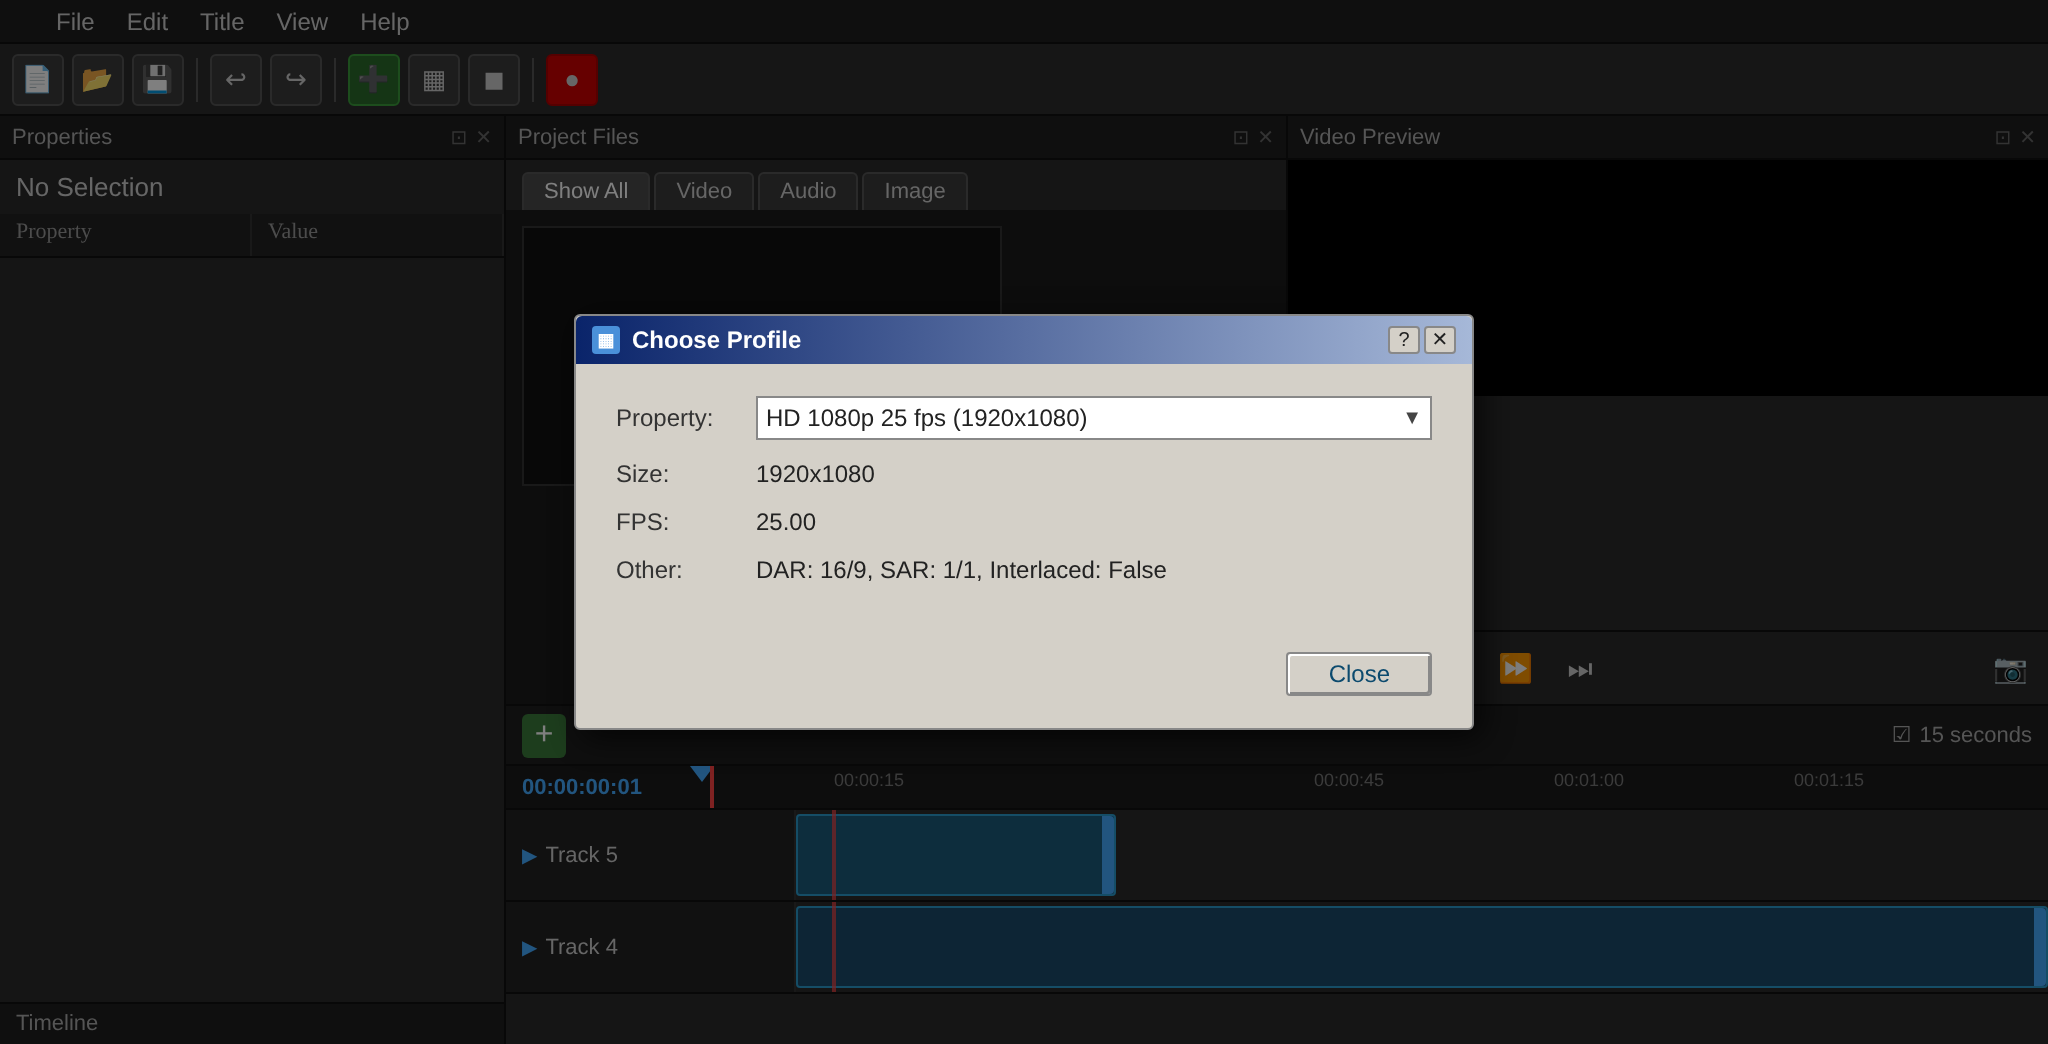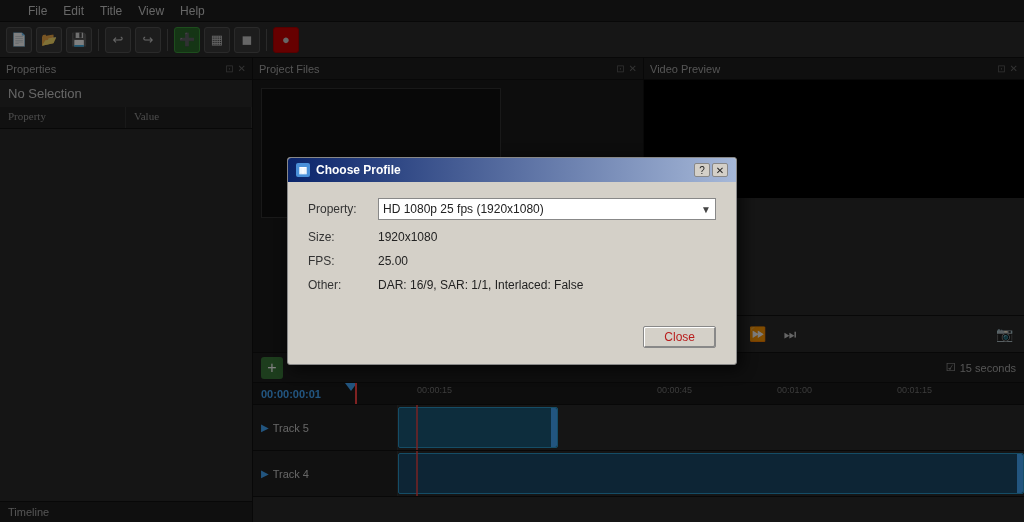--- a/index.html
+++ b/index.html
@@ -441,21 +441,21 @@
     .modal-footer {
       display: flex;
       justify-content: flex-end;
       padding: 8px 20px 16px;
     }
     .modal-close-btn {
       background: #d4d0c8;
       border: 1px solid #888;
       padding: 3px 20px;
       font-size: 12px;
-      color: #b91c1c;
+      color: #0c4a6e;
       cursor: pointer;
       border-radius: 2px;
       box-shadow: 1px 1px 0 #fff inset, -1px -1px 0 #888 inset;
     }
 
     
     .props-timeline-label {
       padding: 4px 8px;
       font-size: 11px;
       color: #aaa;
@@ -516,20 +516,26 @@
     <div style="display:flex;flex:1;min-height:0;">
 
       <div class="center-panel">
         <div class="project-files-header">
           <span>Project Files</span>
           <div class="panel-header-icons">
             <span>⊡</span>
             <span>✕</span>
           </div>
         </div>
+        <div class="pf-tabs">
+          <div class="pf-tab active">Show All</div>
+          <div class="pf-tab">Video</div>
+          <div class="pf-tab">Audio</div>
+          <div class="pf-tab">Image</div>
+        </div>
         <div class="pf-content">
           <div class="pf-thumb-area"></div>
         </div>
       </div>
 
       <div class="video-preview-panel">
         <div class="vp-header">
           <span>Video Preview</span>
           <div class="panel-header-icons">
             <span>⊡</span>

